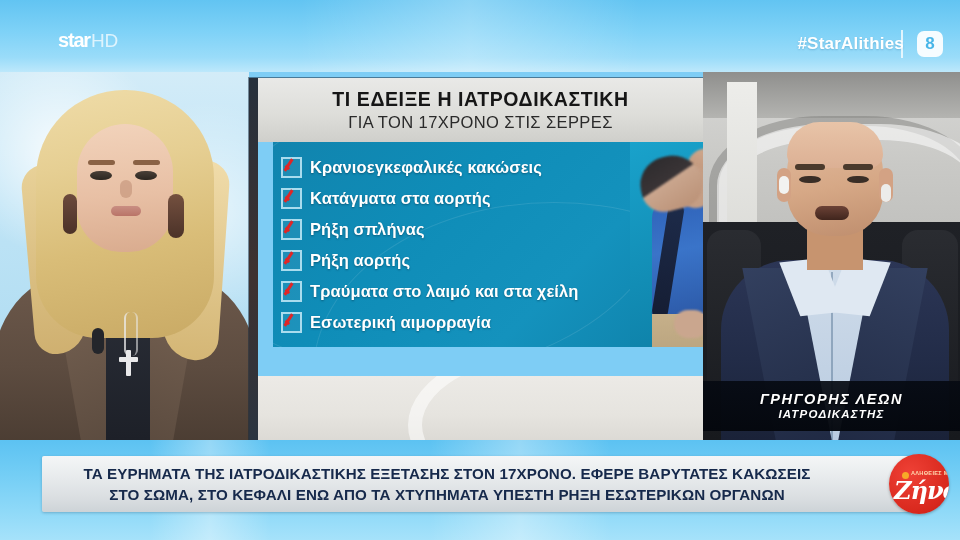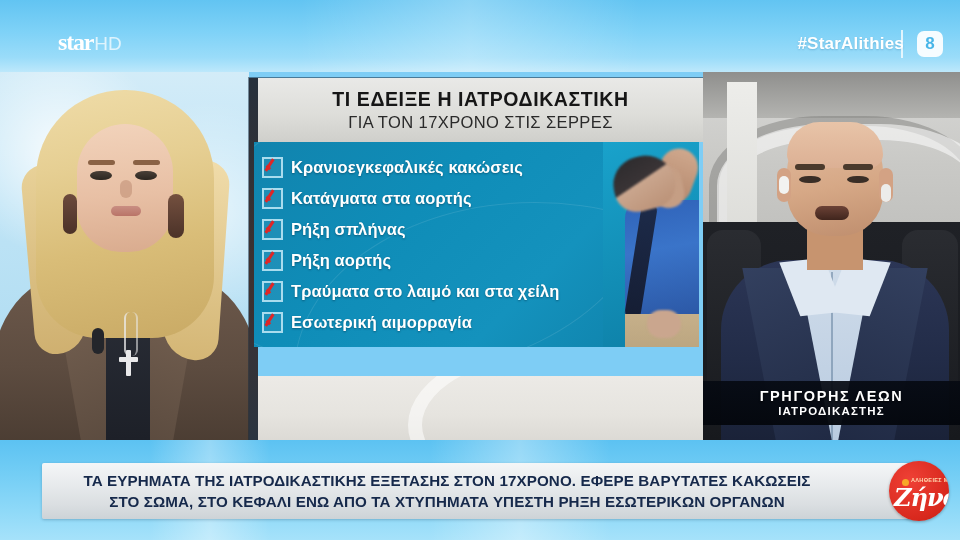--- a/index.html
+++ b/index.html
@@ -6,21 +6,21 @@
   body{width:960px;height:540px;overflow:hidden;font-family:"Liberation Sans",sans-serif;}
   #screen{position:relative;width:960px;height:540px;overflow:hidden;background:#7ecdf5;}
 
   
   .topbar{position:absolute;left:0;top:0;width:960px;height:72px;
     background:linear-gradient(180deg,#62c4f2 0%,#7fd2f7 45%,#9adcf9 80%,#bde8fb 100%);}
   .topbar .sheen{position:absolute;left:300px;top:0;width:340px;height:72px;
     background:linear-gradient(90deg,rgba(255,255,255,0) 0%,rgba(255,255,255,.28) 50%,rgba(255,255,255,0) 100%);}
   .star-logo{position:absolute;left:58px;top:30px;display:flex;align-items:baseline;
     letter-spacing:-1.2px;}
-  .star-logo .st{font-size:24px;font-weight:bold;color:#ffffff;line-height:1;font-family:Liberation Serif, serif;}
+  .star-logo .st{font-size:20px;font-weight:bold;color:#ffffff;line-height:1;}
   .star-logo .hd{font-size:19px;font-weight:normal;color:rgba(255,255,255,.72);line-height:1;margin-left:1px;letter-spacing:0px;}
   .hashtag{position:absolute;right:56px;top:34px;color:#fff;font-size:17px;font-weight:bold;
     letter-spacing:.2px;text-shadow:0 1px 2px rgba(0,80,130,.25);}
   .chan-div{position:absolute;right:57px;top:30px;width:2px;height:28px;background:rgba(255,255,255,.75);}
   .chan-num{position:absolute;right:17px;top:31px;width:26px;height:26px;border-radius:7px;
     background:rgba(255,255,255,.92);color:#49b6e8;font-size:17px;font-weight:bold;
     display:flex;align-items:center;justify-content:center;}
 
   
   .body-area{position:absolute;left:0;top:72px;width:960px;height:368px;}
@@ -74,22 +74,22 @@
   
   .gfx{position:absolute;left:249px;top:6px;width:454px;height:362px;
     box-shadow:0 0 0 1px rgba(20,40,60,.5);}
   .gfx-edge{position:absolute;left:0;top:0;width:9px;height:362px;
     background:linear-gradient(180deg,#26303c,#3e3230 55%,#2a3440);}
   .gfx-head{position:absolute;left:9px;top:0;width:445px;height:64px;
     background:linear-gradient(180deg,#e9e9e7 0%,#dededa 55%,#cfcfcb 100%);
     display:flex;flex-direction:column;align-items:center;justify-content:center;}
   .gfx-title{font-size:19.5px;font-weight:bold;color:#161616;letter-spacing:.6px;line-height:1.1;}
   .gfx-sub{font-size:16.5px;color:#2a2a2a;letter-spacing:.4px;margin-top:2px;line-height:1.1;}
-  .gfx-body{position:absolute;left:5px;top:64px;width:445px;height:205px;overflow:hidden;
-    background:linear-gradient(135deg,#1184ae 0%,#0f8db8 35%,#1492bd 65%,#0e7ea6 100%);}
+  .gfx-body{position:absolute;left:24px;top:64px;width:445px;height:205px;overflow:hidden;
+    background:linear-gradient(135deg,#1184ae 0%,#0f8db8 35%,#1492bd 65%,#0e7ea6 100%);padding-left:8px;}
   .swoosh{position:absolute;border:1px solid rgba(255,255,255,.10);border-radius:50%;}
   .gfx-foot{position:absolute;left:9px;top:298px;width:445px;height:64px;
     background:linear-gradient(180deg,#eceae6 0%,#e6e4df 60%,#dcdad5 100%);overflow:hidden;}
   .foot-arc{position:absolute;left:150px;top:-40px;width:320px;height:150px;border-radius:50%;
     border:14px solid rgba(255,255,255,.55);}
 
   .bullets{position:absolute;left:8px;top:10px;width:420px;}
   .bullet{display:flex;align-items:center;height:31px;}
   .chk{position:relative;width:17px;height:17px;flex:0 0 17px;margin-right:8px;
     border:2px solid #a9dcee;background:rgba(255,255,255,.06);}
@@ -159,33 +159,33 @@
   .g-collar-l{position:absolute;left:86px;top:188px;width:46px;height:54px;
     background:#dfe8f2;transform:skewX(16deg) rotate(-6deg);}
   .g-collar-r{position:absolute;left:132px;top:188px;width:46px;height:54px;
     background:#dfe8f2;transform:skewX(-16deg) rotate(6deg);}
   .g-lapel-l{position:absolute;left:56px;top:196px;width:56px;height:172px;
     background:linear-gradient(160deg,#33405f,#202a44);transform:skewX(11deg);}
   .g-lapel-r{position:absolute;left:152px;top:196px;width:56px;height:172px;
     background:linear-gradient(200deg,#33405f,#202a44);transform:skewX(-11deg);}
 
   
-  .g-strap{position:absolute;left:703px;top:309px;width:257px;height:44px;
+  .g-strap{position:absolute;left:703px;top:309px;width:257px;height:50px;
     background:linear-gradient(180deg,rgba(6,10,18,.92),rgba(4,7,13,.97));
-    display:flex;flex-direction:column;align-items:center;justify-content:center;}
+    display:flex;flex-direction:column;align-items:center;justify-content:center;font-style:italic;}
   .g-name{color:#fff;font-size:14.5px;font-weight:bold;letter-spacing:1.6px;line-height:1.15;
     text-shadow:0 1px 2px rgba(0,0,0,.8);}
   .g-role{color:#fff;font-size:11.5px;font-weight:bold;letter-spacing:1.2px;line-height:1.15;margin-top:1px;}
 
   
   .bottom{position:absolute;left:0;top:440px;width:960px;height:100px;
     background:linear-gradient(180deg,#5cc2f2 0%,#74cef5 35%,#8ed9f8 70%,#a6e2fa 100%);}
   .bottom .beam{position:absolute;top:0;height:100px;
     background:linear-gradient(90deg,rgba(255,255,255,0),rgba(255,255,255,.35),rgba(255,255,255,0));}
-  .ticker{position:absolute;left:42px;top:23px;width:876px;height:56px;
+  .ticker{position:absolute;left:42px;top:16px;width:876px;height:56px;
     background:linear-gradient(180deg,#f4f6f7 0%,#e7eaec 40%,#dadee1 75%,#cdd3d7 100%);
     border-radius:2px;box-shadow:0 1px 3px rgba(0,40,70,.25);}
   .tick-line{position:absolute;left:10px;width:790px;text-align:center;
     color:#16294b;font-weight:bold;font-size:15.2px;letter-spacing:.1px;white-space:nowrap;}
   .tick-l1{top:9px;}
   .tick-l2{top:30px;}
   .zina{position:absolute;left:847px;top:-2px;width:60px;height:60px;border-radius:50%;
     background:radial-gradient(circle at 35% 32%,#ef4136,#d8281d 70%,#bf1f16 100%);
     box-shadow:0 1px 3px rgba(0,0,0,.3);overflow:hidden;}
   .zina-dot{position:absolute;left:13px;top:18px;width:7px;height:7px;border-radius:50%;background:#f7a928;}

